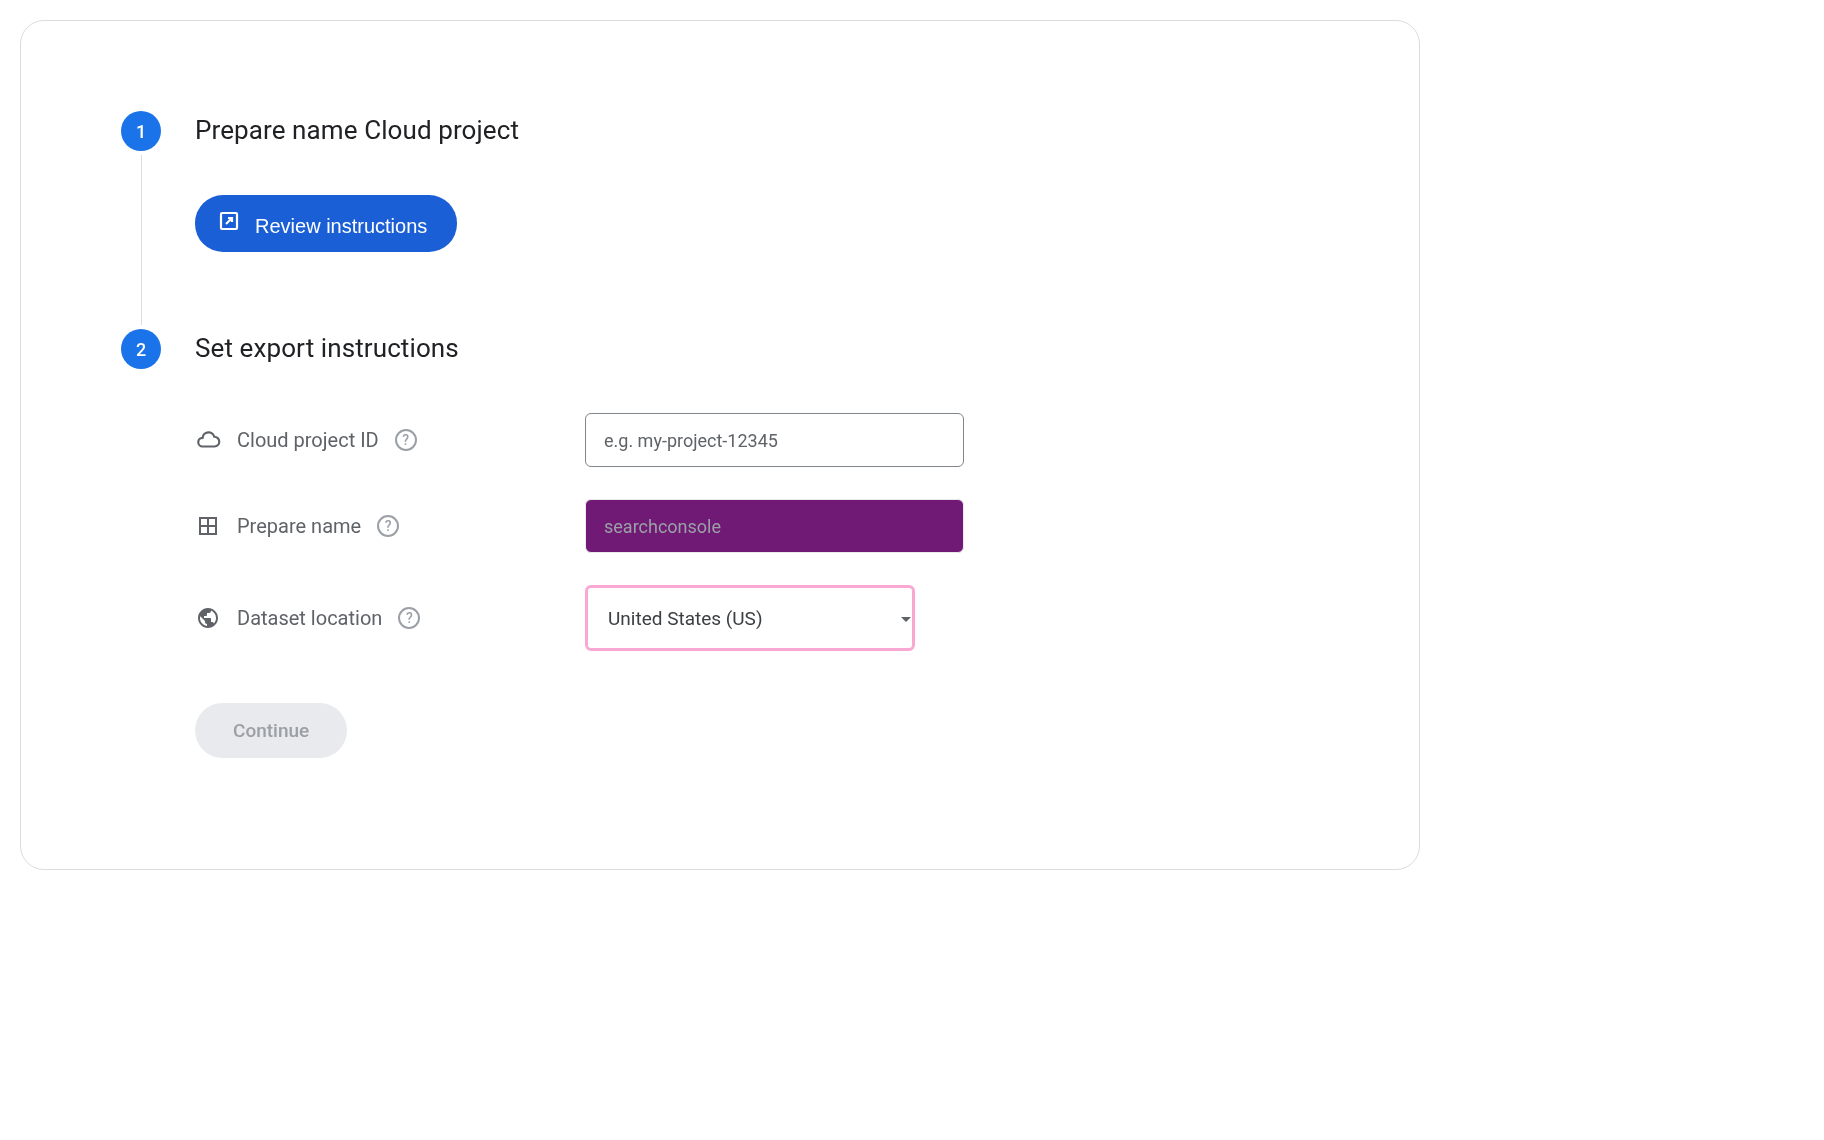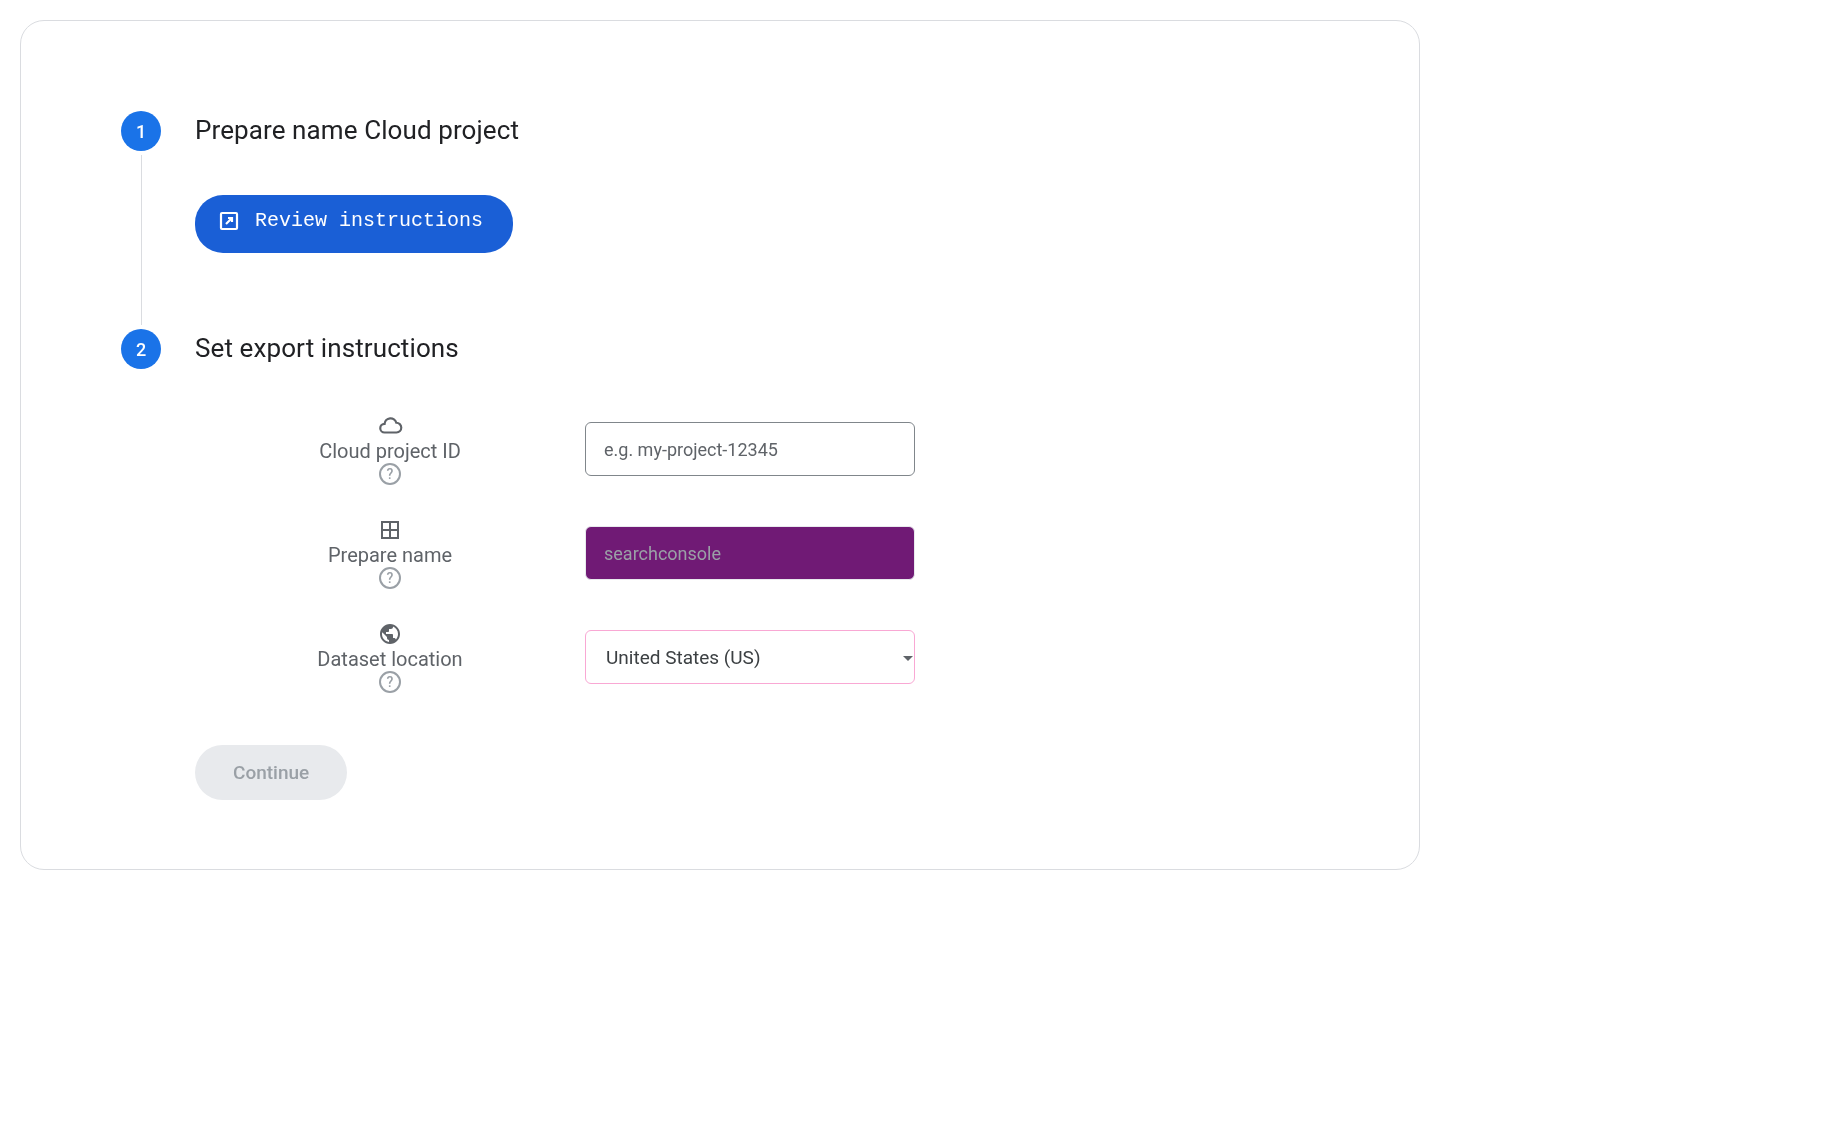--- a/index.html
+++ b/index.html
@@ -63,49 +63,49 @@
   }
   .step-title {
     font-size: 26px;
     font-weight: 400;
     color: #202124;
     margin-bottom: 50px;
     letter-spacing: 0.1px;
   }
   .review-button {
     display: inline-flex;
-    align-items: flex-start;
+    align-items: flex-end;
     gap: 14px;
     background: #1a5fd6;
     color: #fff;
     border: none;
     border-radius: 28px;
     padding: 14px 30px 14px 22px;
     font-size: 20px;
     font-weight: 500;
     cursor: pointer;
-    font-family: Liberation Mono, monospace;
+    font-family: Liberation Sans, sans-serif;
   }
   .review-button svg {
     width: 24px;
     height: 24px;
   }
   .form-rows {
     margin-top: 10px;
   }
   .form-row {
     display: flex;
     align-items: center;
     margin-bottom: 32px;
   }
   .form-label-group {
     display: flex;
     align-items: center;
+    gap: 16px;
     width: 390px;
-    flex-direction: column;
   }
   .form-label-group .field-icon {
     width: 26px;
     height: 26px;
     display: flex;
     align-items: center;
     justify-content: center;
     color: #5f6368;
   }
   .form-label {
@@ -121,21 +121,21 @@
     display: flex;
     align-items: center;
     justify-content: center;
     color: #9aa0a6;
     font-size: 14px;
     font-weight: 500;
     cursor: pointer;
     flex-shrink: 0;
   }
   .text-input {
-    width: 330px;
+    width: 379px;
     height: 54px;
     border: 1px solid #80868b;
     border-radius: 6px;
     padding: 0 18px;
     font-size: 18px;
     font-family: inherit;
     color: #202124;
     outline: none;
   }
   .text-input.disabled {
@@ -144,22 +144,22 @@
     color: #9aa0a6;
   }
   .text-input::placeholder {
     color: #5f6368;
   }
   .text-input.disabled::placeholder {
     color: #9aa0a6;
   }
   .select-wrap {
     width: 330px;
-    height: 54px;
-    border: 1px solid #f9a8d4;
+    height: 66px;
+    border: 3px solid #f9a8d4;
     border-radius: 6px;
     padding: 0 0 0 20px;
     display: flex;
     align-items: center;
     justify-content: space-between;
     cursor: pointer;
   }
   .select-value {
     font-size: 19px;
     color: #3c4043;

